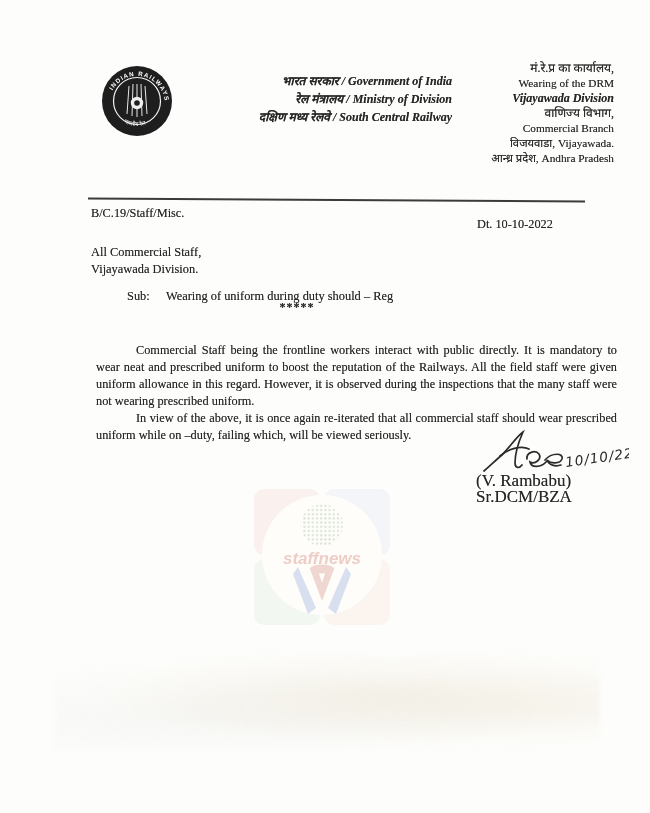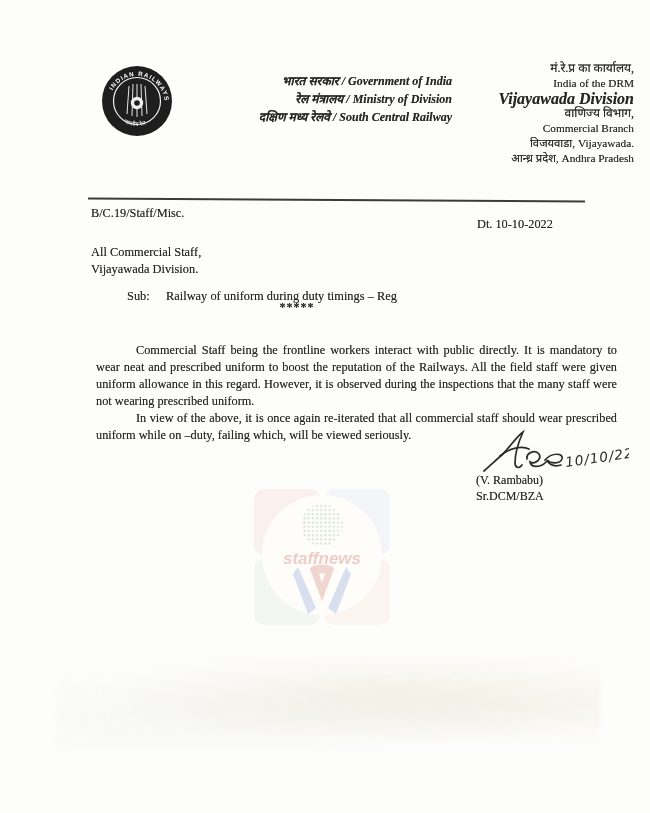--- a/index.html
+++ b/index.html
@@ -15,26 +15,26 @@
   .txt{ text-shadow:0 0 .5px rgba(40,40,40,.55); }
 
   
   .emblem{position:absolute;left:100px;top:64px;width:74px;height:74px;}
   .lh-center{
     position:absolute;left:238px;top:64px;width:214px;
     text-align:right;font-weight:bold;font-style:italic;
     font-size:12px;line-height:18px;white-space:nowrap;margin-top:8px;
   }
   .lh-right{
-    position:absolute;right:16px;top:61px;width:210px;
+    position:absolute;right:36px;top:61px;width:210px;
     text-align:right;font-size:11.3px;line-height:15px;white-space:nowrap;
   }
   .lh-right .hn{font-size:12px;}
   .lh-right .it{font-style:italic;}
-  .lh-right .bi{font-style:italic;font-weight:bold;font-size:16px;}
+  .lh-right .bi{font-style:italic;font-weight:bold;font-size:12px;}
   .divider{
     position:absolute;left:88px;top:199px;width:497px;height:2px;
     background:#3b3b3b;transform:rotate(.35deg);
   }
 
   
   .ref{position:absolute;left:91px;top:206px;font-size:12.3px;}
   .date{position:absolute;left:477px;top:217px;font-size:12.3px;}
   .addressee{position:absolute;left:91px;top:244px;font-size:12.4px;line-height:16.5px;}
   .sub-label{position:absolute;left:127px;top:289px;font-size:12.4px;text-align:center;}
@@ -46,21 +46,21 @@
   .para{
     position:absolute;left:87px;width:521px;
     font-size:12.3px;line-height:17px;text-align:justify;text-indent:40px;
     margin:9px;
   }
   .para1{top:333px;}
   .para2{top:401px;}
 
   
   .sig-svg{position:absolute;left:481px;top:428px;}
-  .sig-name{position:absolute;left:476px;top:473px;font-size:12px;line-height:15.5px;}
+  .sig-name{position:absolute;left:476px;top:473px;font-size:17px;line-height:15.5px;}
 
   
   .watermark{position:absolute;left:252px;top:487px;width:140px;height:140px;opacity:.55;}
 
   
   .bleed{
     position:absolute;left:55px;top:655px;width:545px;height:95px;
     background:
       radial-gradient(ellipse at 62% 40%, rgba(205,185,140,.12), transparent 62%),
       radial-gradient(ellipse at 25% 65%, rgba(185,185,180,.09), transparent 60%),
@@ -98,40 +98,40 @@
   </svg>
 
   <div class="lh-center txt">
     <div>भारत सरकार / Government of India</div>
     <div>रेल मंत्रालय / Ministry of Division</div>
     <div>दक्षिण मध्य रेलवे / South Central Railway</div>
   </div>
 
   <div class="lh-right txt">
     <div class="hn">मं.रे.प्र का कार्यालय,</div>
-    <div>India of the DRM</div>
+    <div>Wearing of the DRM</div>
     <div class="bi">Vijayawada Division</div>
     <div class="hn">वाणिज्य विभाग,</div>
     <div>Commercial Branch</div>
     <div>विजयवाडा, Vijayawada.</div>
     <div>आन्ध्र प्रदेश, Andhra Pradesh</div>
   </div>
 
   <div class="divider"></div>
 
   <div class="ref txt">B/C.19/Staff/Misc.</div>
   <div class="date txt">Dt. 10-10-2022</div>
 
   <div class="addressee txt">
     <div>All Commercial Staff,</div>
     <div>Vijayawada Division.</div>
   </div>
 
   <div class="sub-label txt">Sub:</div>
-  <div class="sub-text txt">Railway of uniform during duty timings – Reg</div>
+  <div class="sub-text txt">Wearing of uniform during duty should – Reg</div>
   <div class="stars txt">*****</div>
 
   <p class="para para1 txt">Commercial Staff being the frontline workers interact with public directly. It is mandatory to wear neat and prescribed uniform to boost the reputation of the Railways. All the field staff were given uniform allowance in this regard. However, it is observed during the inspections that the many staff were not wearing prescribed uniform.</p>
   <p class="para para2 txt">In view of the above, it is once again re-iterated that all commercial staff should wear prescribed uniform while on –duty, failing which, will be viewed seriously.</p>
 
   <svg class="sig-svg" width="148" height="52" viewBox="0 0 148 52">
     <g fill="none" stroke="#2b2b2b" stroke-width="1.7" stroke-linecap="round">
       <path d="M3,43 C10,37 16,31 21,27 C29,19 36,8 42,4 C38,13 34,25 34,35 C34,40 38,41 41,37"></path>
       <path d="M19,28 C27,21 40,17 48,21"></path>
       <path d="M46,31 C45,25 54,21 58,26 C61,31 54,37 49,34 C50,40 60,40 66,33"></path>

